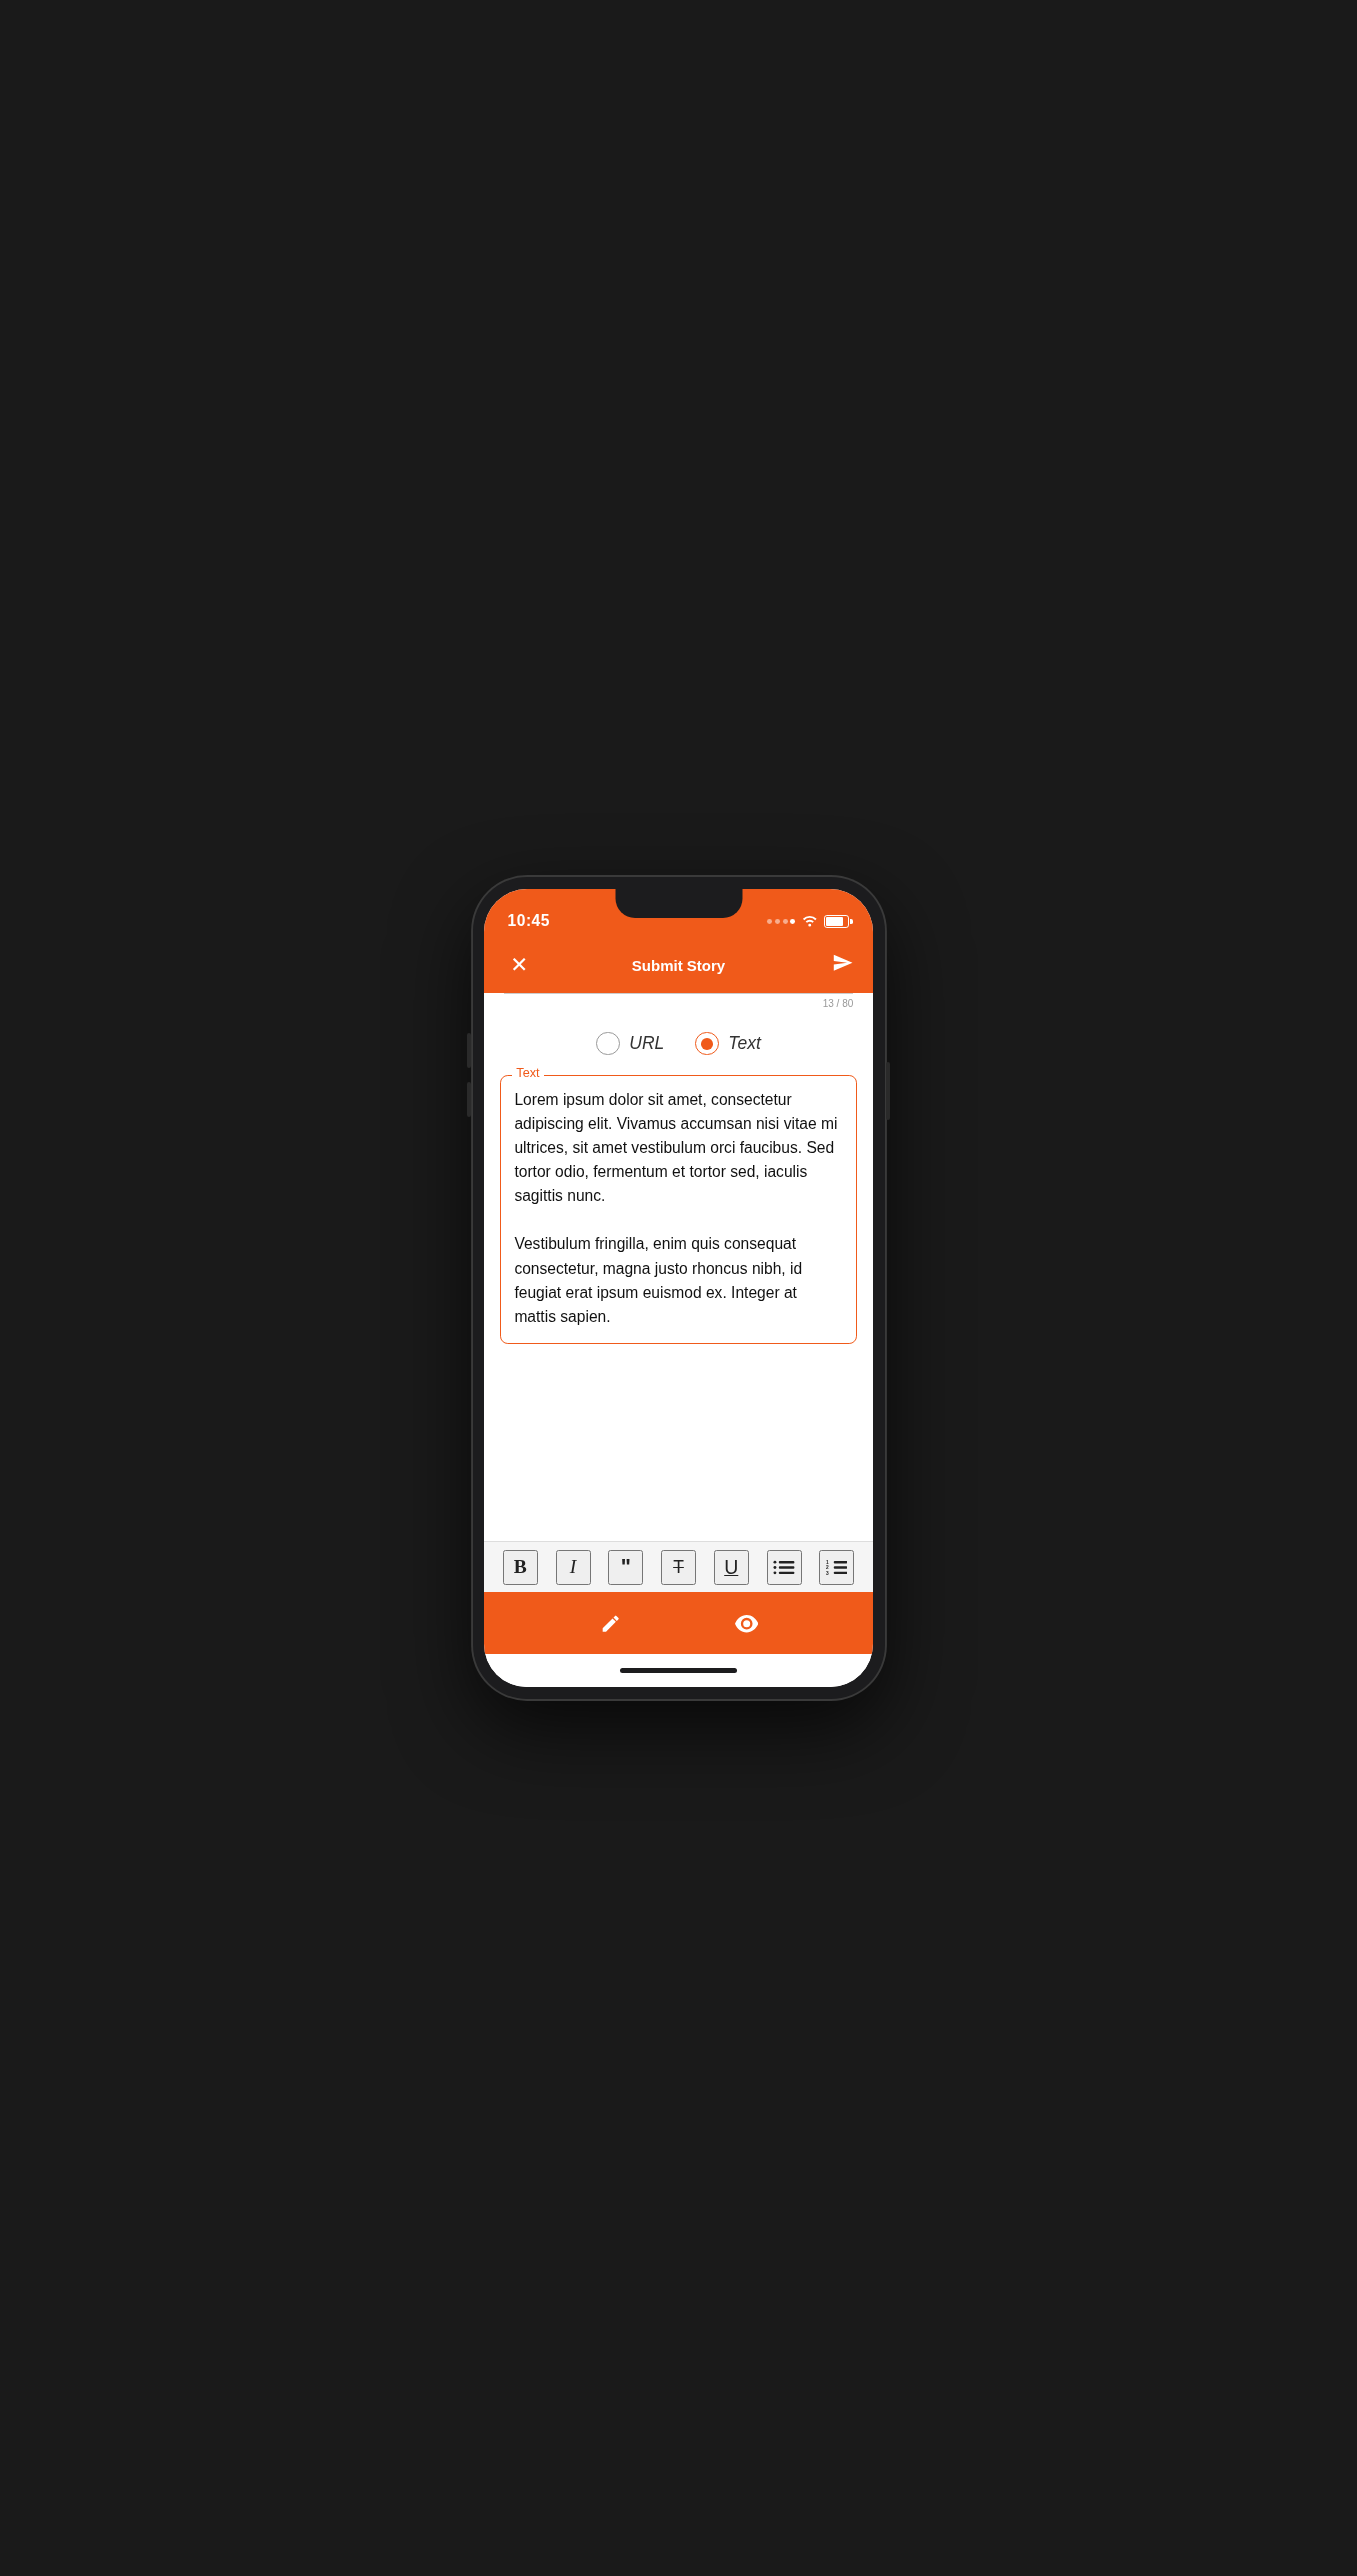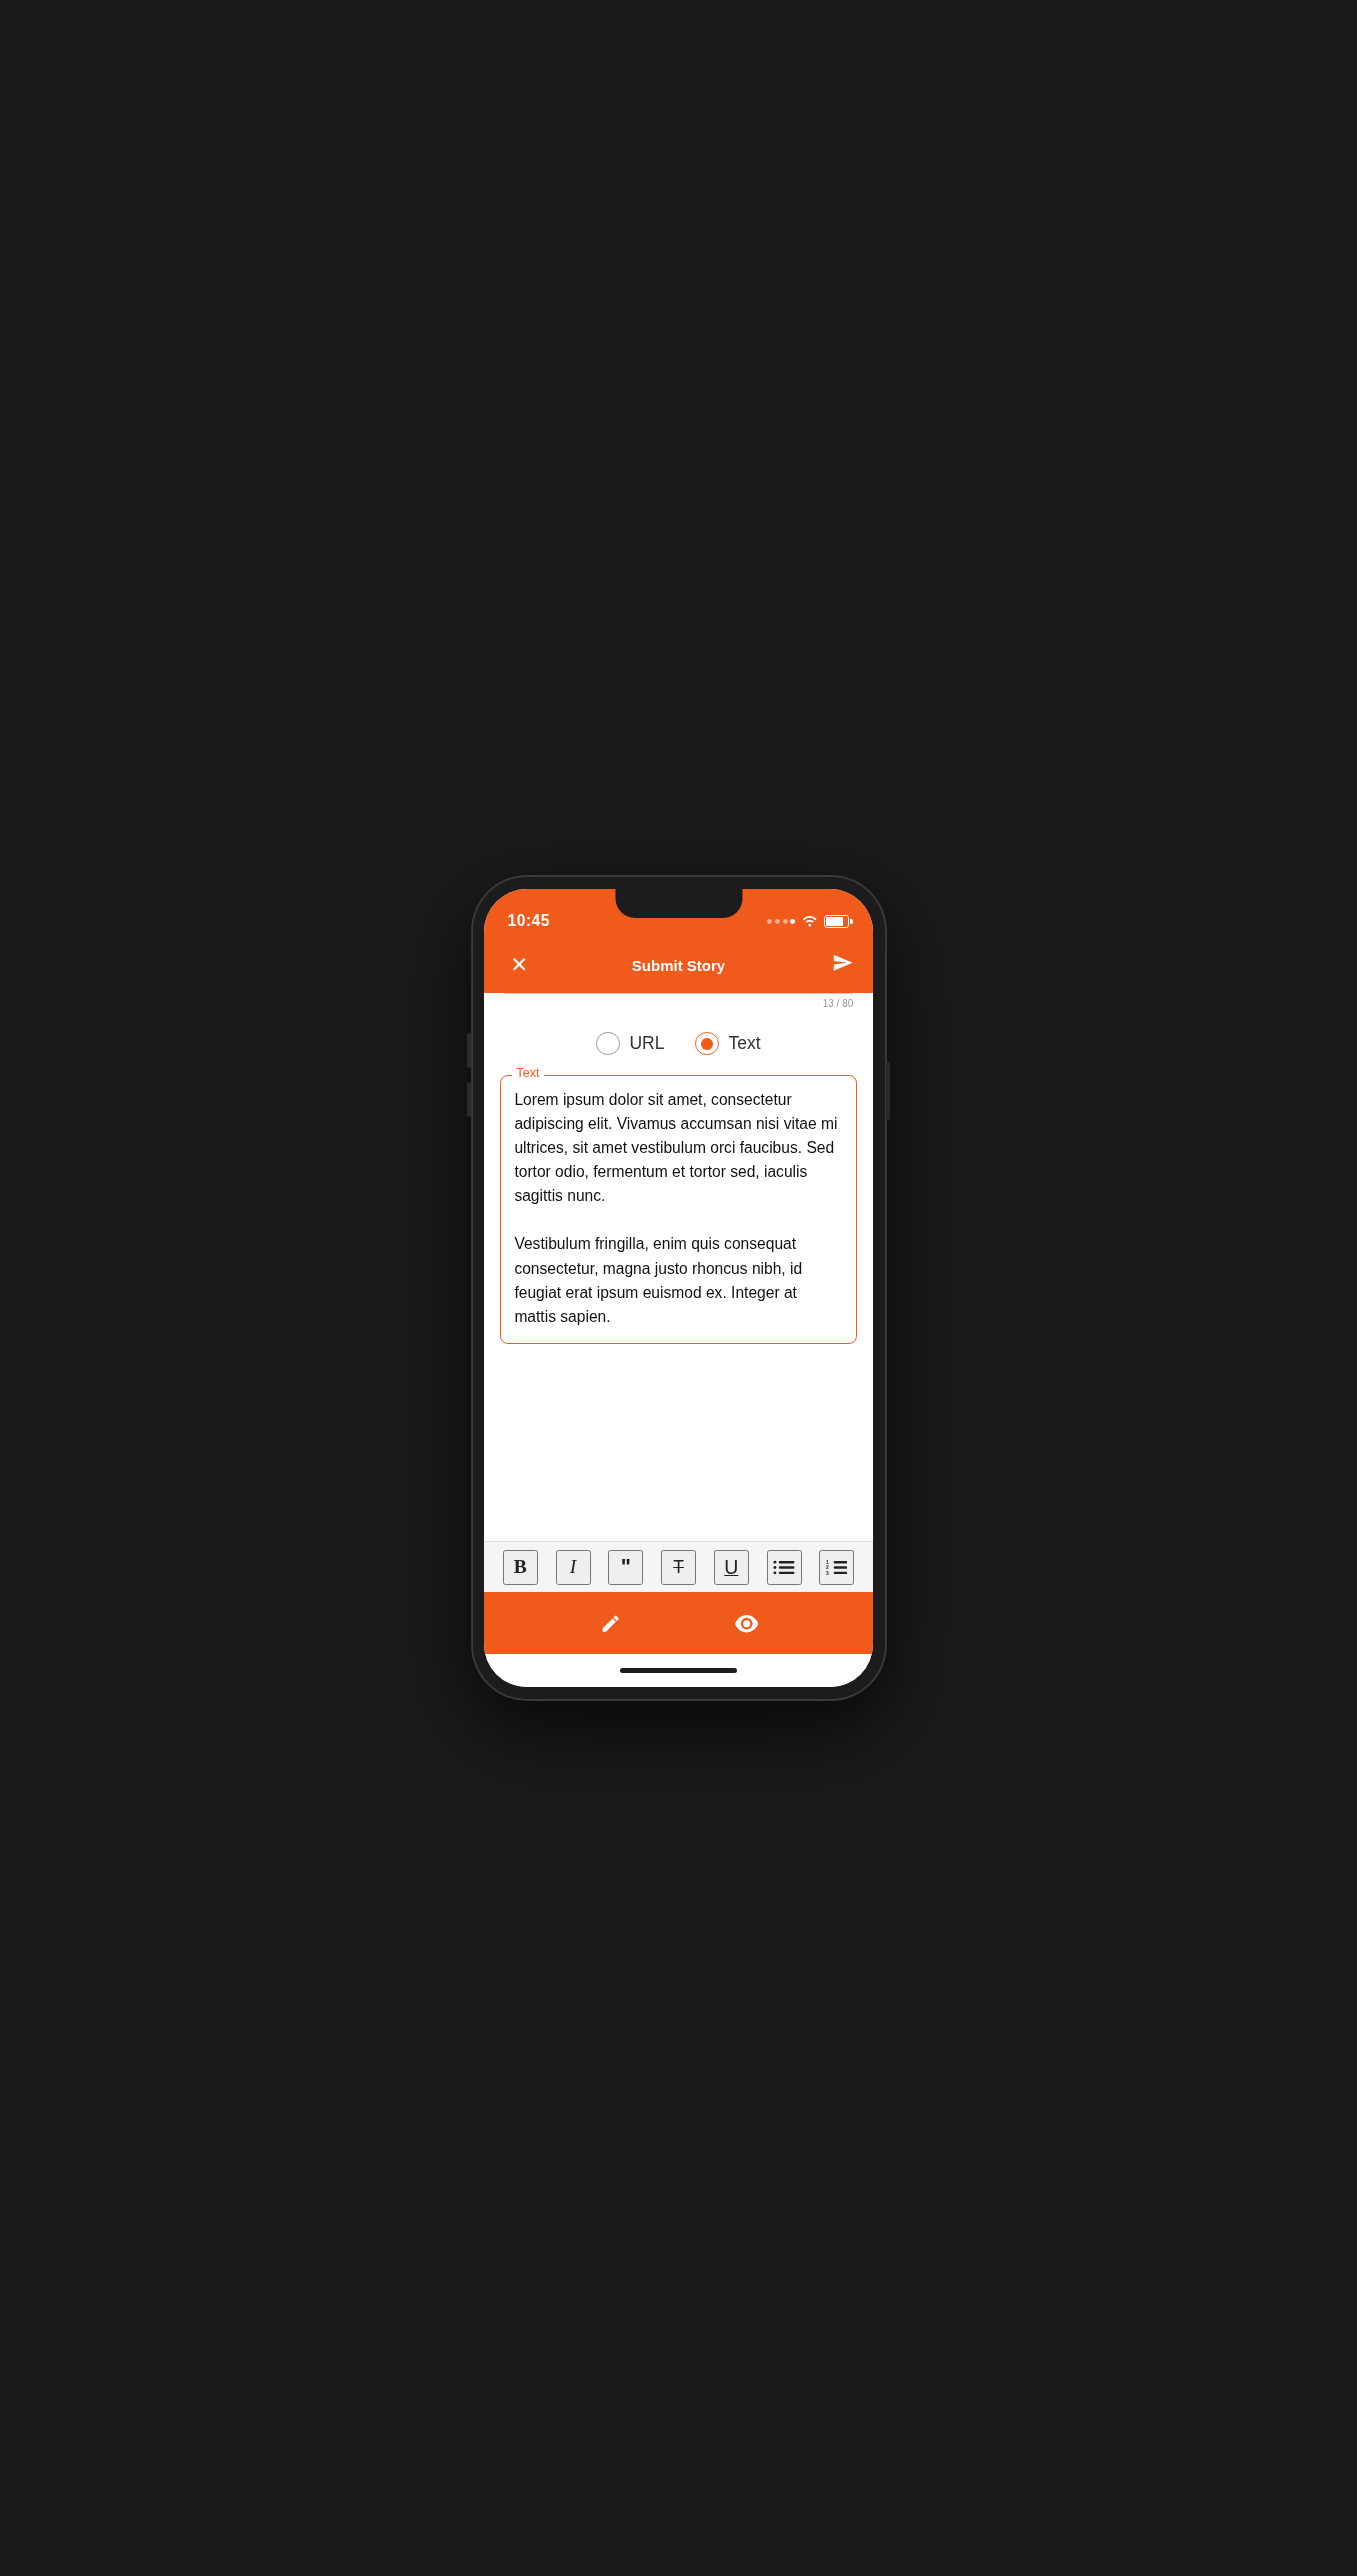--- a/index.html
+++ b/index.html
@@ -188,20 +188,21 @@
       font-size: 10px;
       padding: 3.9px 19.5px 7.8px;
     }
     
     .type-selector {
       display: flex;
       align-items: center;
       justify-content: center;
       gap: 31px;
       padding: 15.6px 0 11.7px;
+      font-style: italic;
     }
     .type-option {
       display: flex;
       align-items: center;
       gap: 9.7px;
       cursor: pointer;
     }
     .radio-outer {
       width: 23.4px;
       height: 23.4px;

